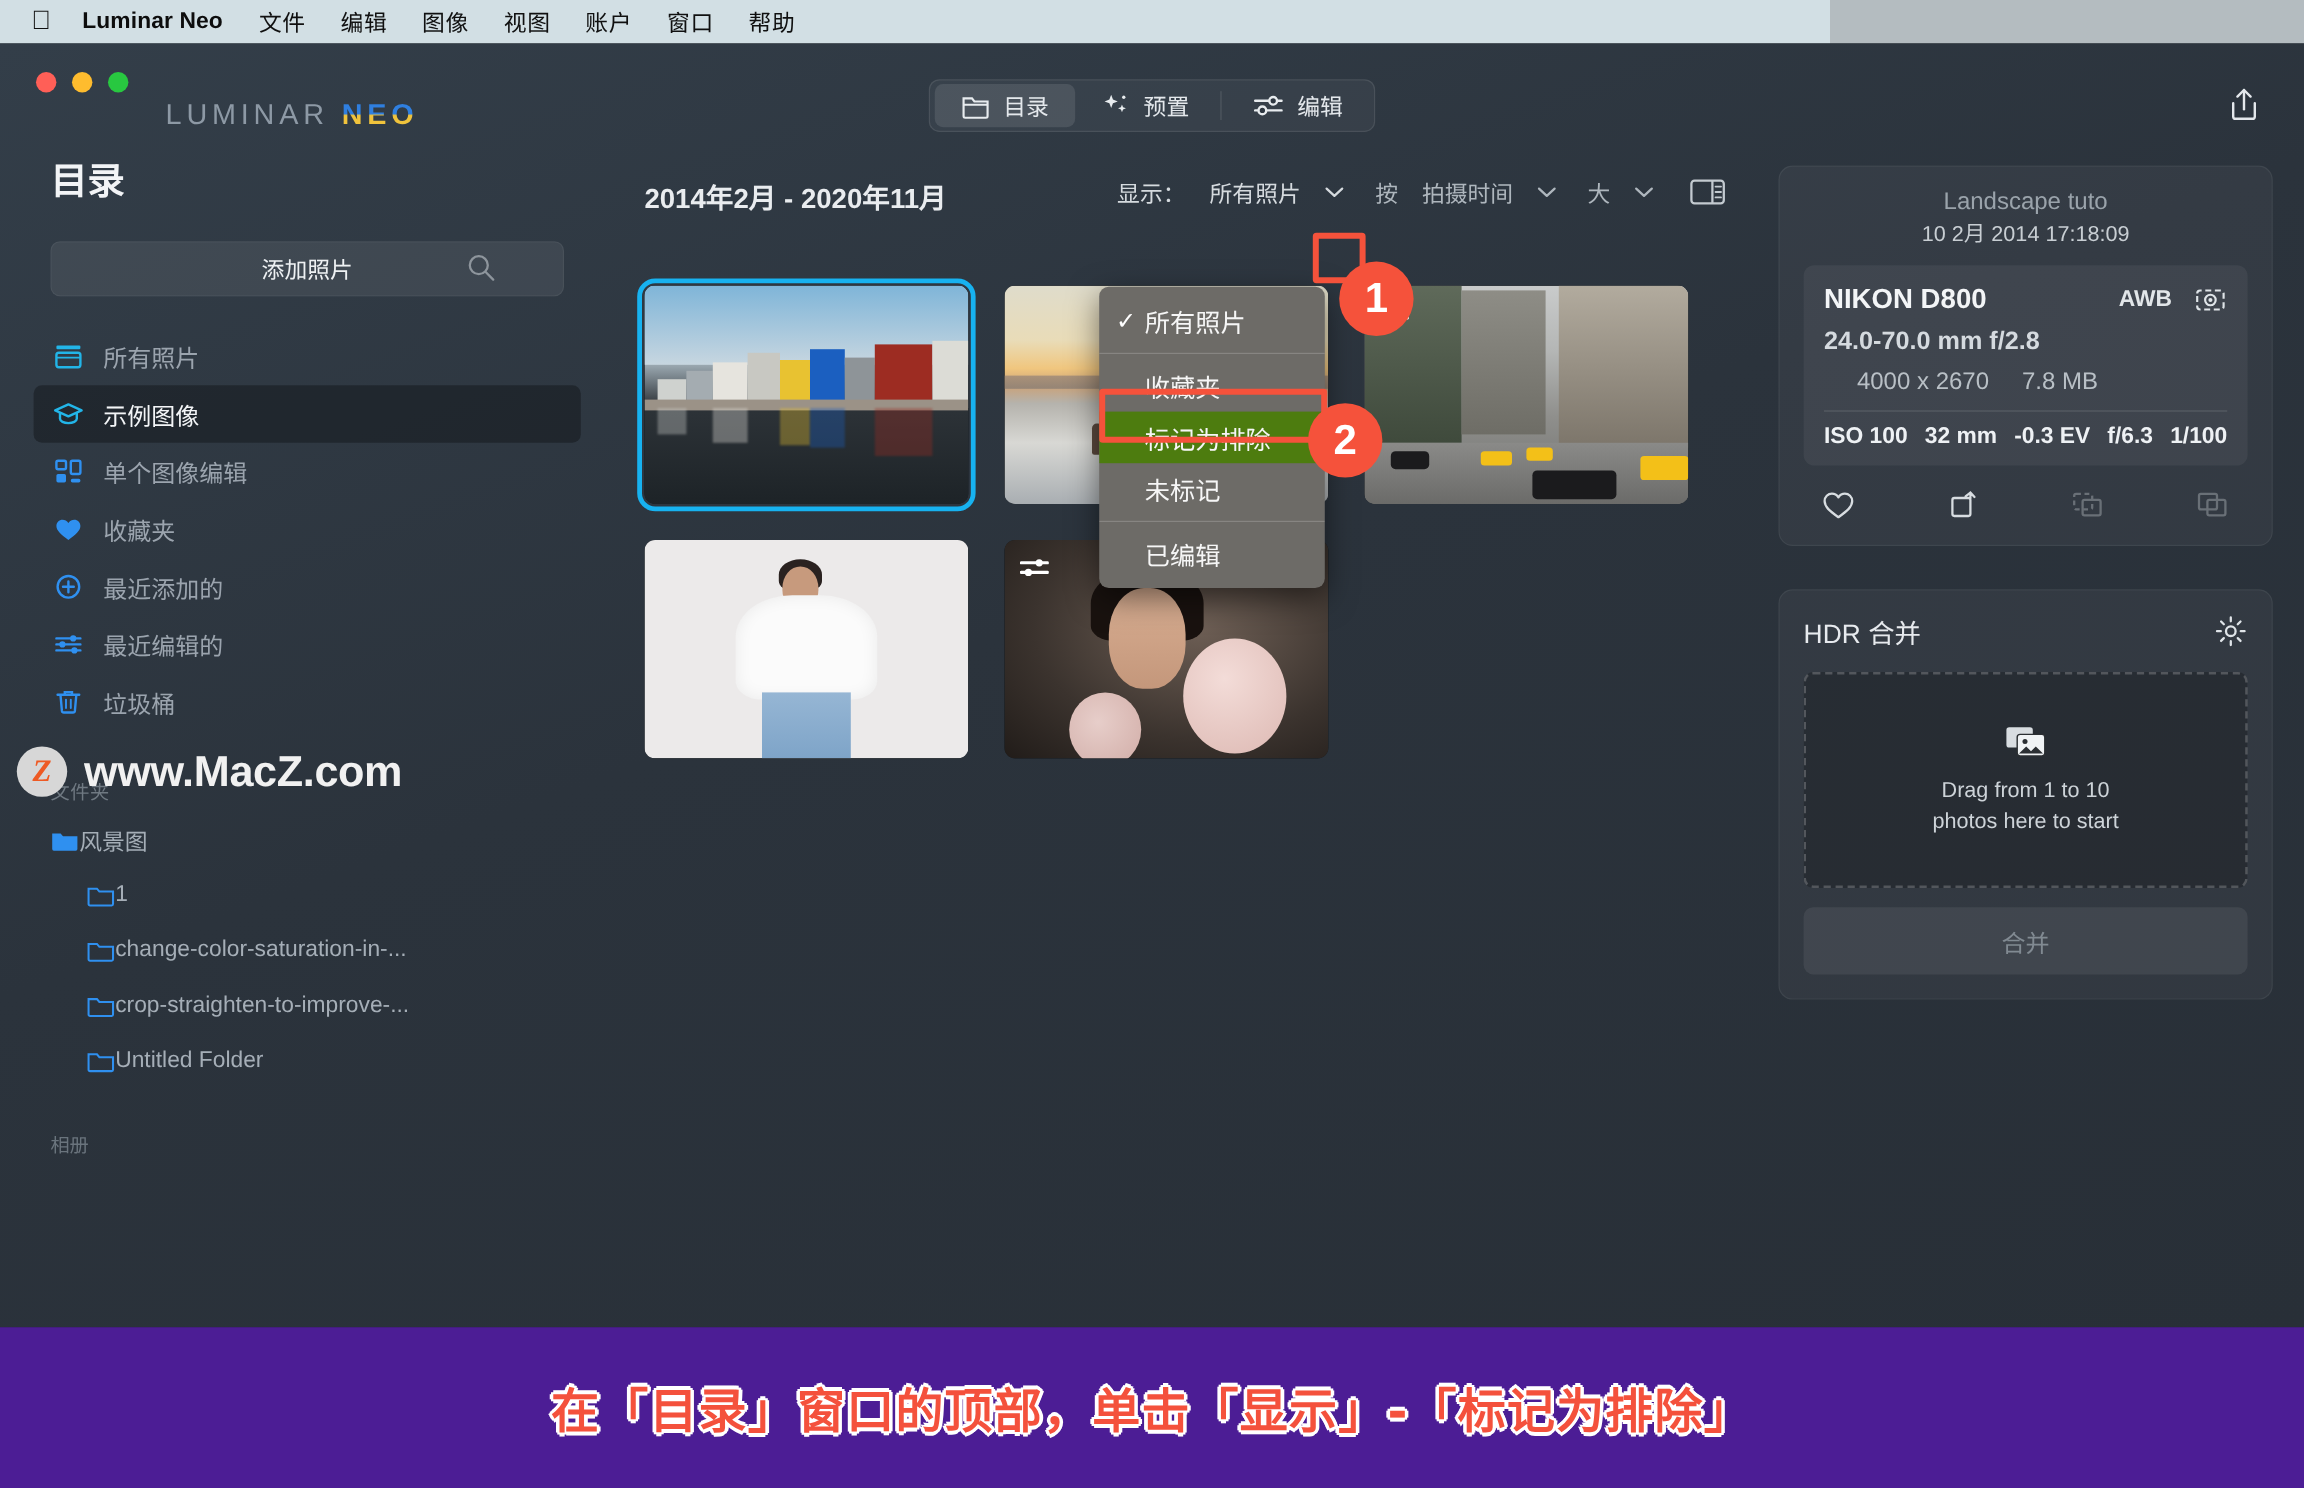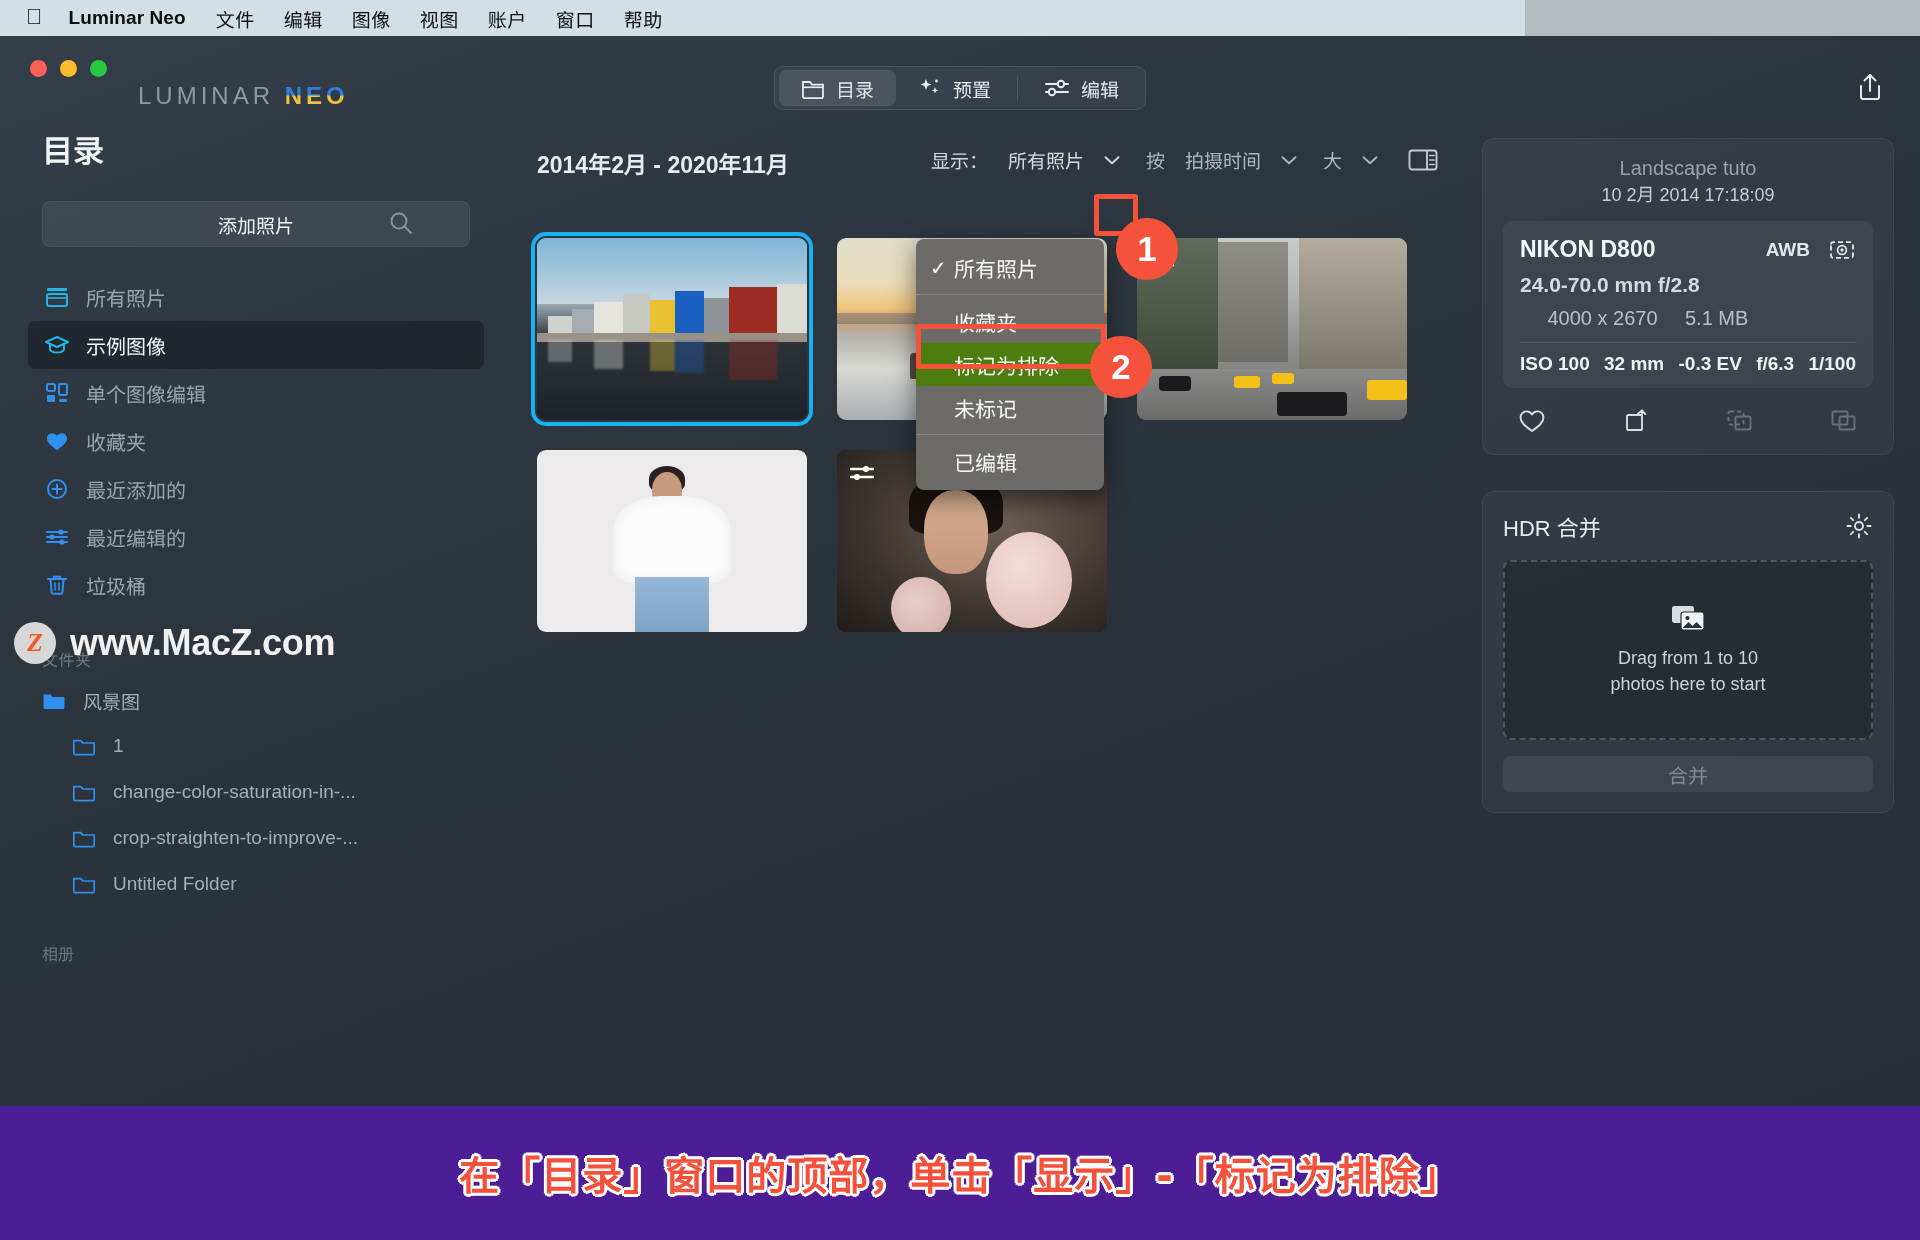--- a/index.html
+++ b/index.html
@@ -122,21 +122,21 @@
   .nav-item.active { background: rgba(0,0,0,.30); }
   .nav-item .label { font-size: 20px; color: #9ba4ae; }
   .nav-item.active .label { color: #f3f5f7; }
   .nav-ico { width: 26px; height: 26px; flex: 0 0 26px; display: block; }
 
   .section-label {
     margin: 38px 0 6px 16px;
     font-size: 16px; color: #6f7982; letter-spacing: .5px;
   }
   .folder-item {
-    display: flex; align-items: center; gap: 17px;
+    display: flex; align-items: center; gap: 0;
     height: 46px; padding: 0 16px; cursor: default;
   }
   .folder-item.child { padding-left: 46px; }
   .folder-item .flabel {
     font-size: 19px; color: #a5aeb7;
     white-space: nowrap; overflow: hidden; text-overflow: ellipsis;
   }
   .fico { width: 24px; height: 21px; flex: 0 0 24px; }
 
   .album-label {
@@ -329,21 +329,21 @@
   .gear { width: 28px; height: 28px; cursor: default; }
   .dropzone {
     margin-top: 18px; height: 180px; border-radius: 8px;
     border: 2px dashed rgba(255,255,255,.20);
     background: rgba(0,0,0,.22);
     display: flex; flex-direction: column; align-items: center; justify-content: center;
     gap: 12px;
   }
   .dz-text { font-size: 18px; color: #cdd3d8; text-align: center; line-height: 1.45; }
   .merge-btn {
-    margin-top: 16px; height: 36px; border-radius: 8px;
+    margin-top: 16px; height: 56px; border-radius: 8px;
     background: rgba(255,255,255,.07);
     display: flex; align-items: center; justify-content: center;
     font-size: 20px; color: #818a92; cursor: default;
   }
 
   
   .caption-strip {
     position: absolute; left: 0; top: 1106px; width: 1920px; height: 134px;
     background: #4c1d95;
     display: flex; align-items: center; justify-content: center;
@@ -714,21 +714,21 @@
           <span class="exif-awb">AWB</span>
           <svg width="28" height="26" viewBox="0 0 28 26">
             <path d="M3 7.5a2.4 2.4 0 0 1 2.4-2.4h17.2A2.4 2.4 0 0 1 25 7.5v11a2.4 2.4 0 0 1-2.4 2.4H5.4A2.4 2.4 0 0 1 3 18.5z" fill="none" stroke="#dfe4e8" stroke-width="1.8" stroke-dasharray="5 3"></path>
             <circle cx="14" cy="13" r="4.4" fill="none" stroke="#dfe4e8" stroke-width="1.8"></circle>
             <circle cx="14" cy="13" r="1.7" fill="#dfe4e8"></circle>
           </svg>
         </div>
         <div class="exif-lens">24.0-70.0 mm f/2.8</div>
         <div class="exif-dims">
           <span class="d1">4000 x 2670</span>
-          <span>5.1 MB</span>
+          <span>7.8 MB</span>
         </div>
         <div class="exif-hr"></div>
         <div class="exif-stats">
           <span>ISO 100</span>
           <span>32 mm</span>
           <span>-0.3 EV</span>
           <span>f/6.3</span>
           <span>1/100</span>
         </div>
       </div>

